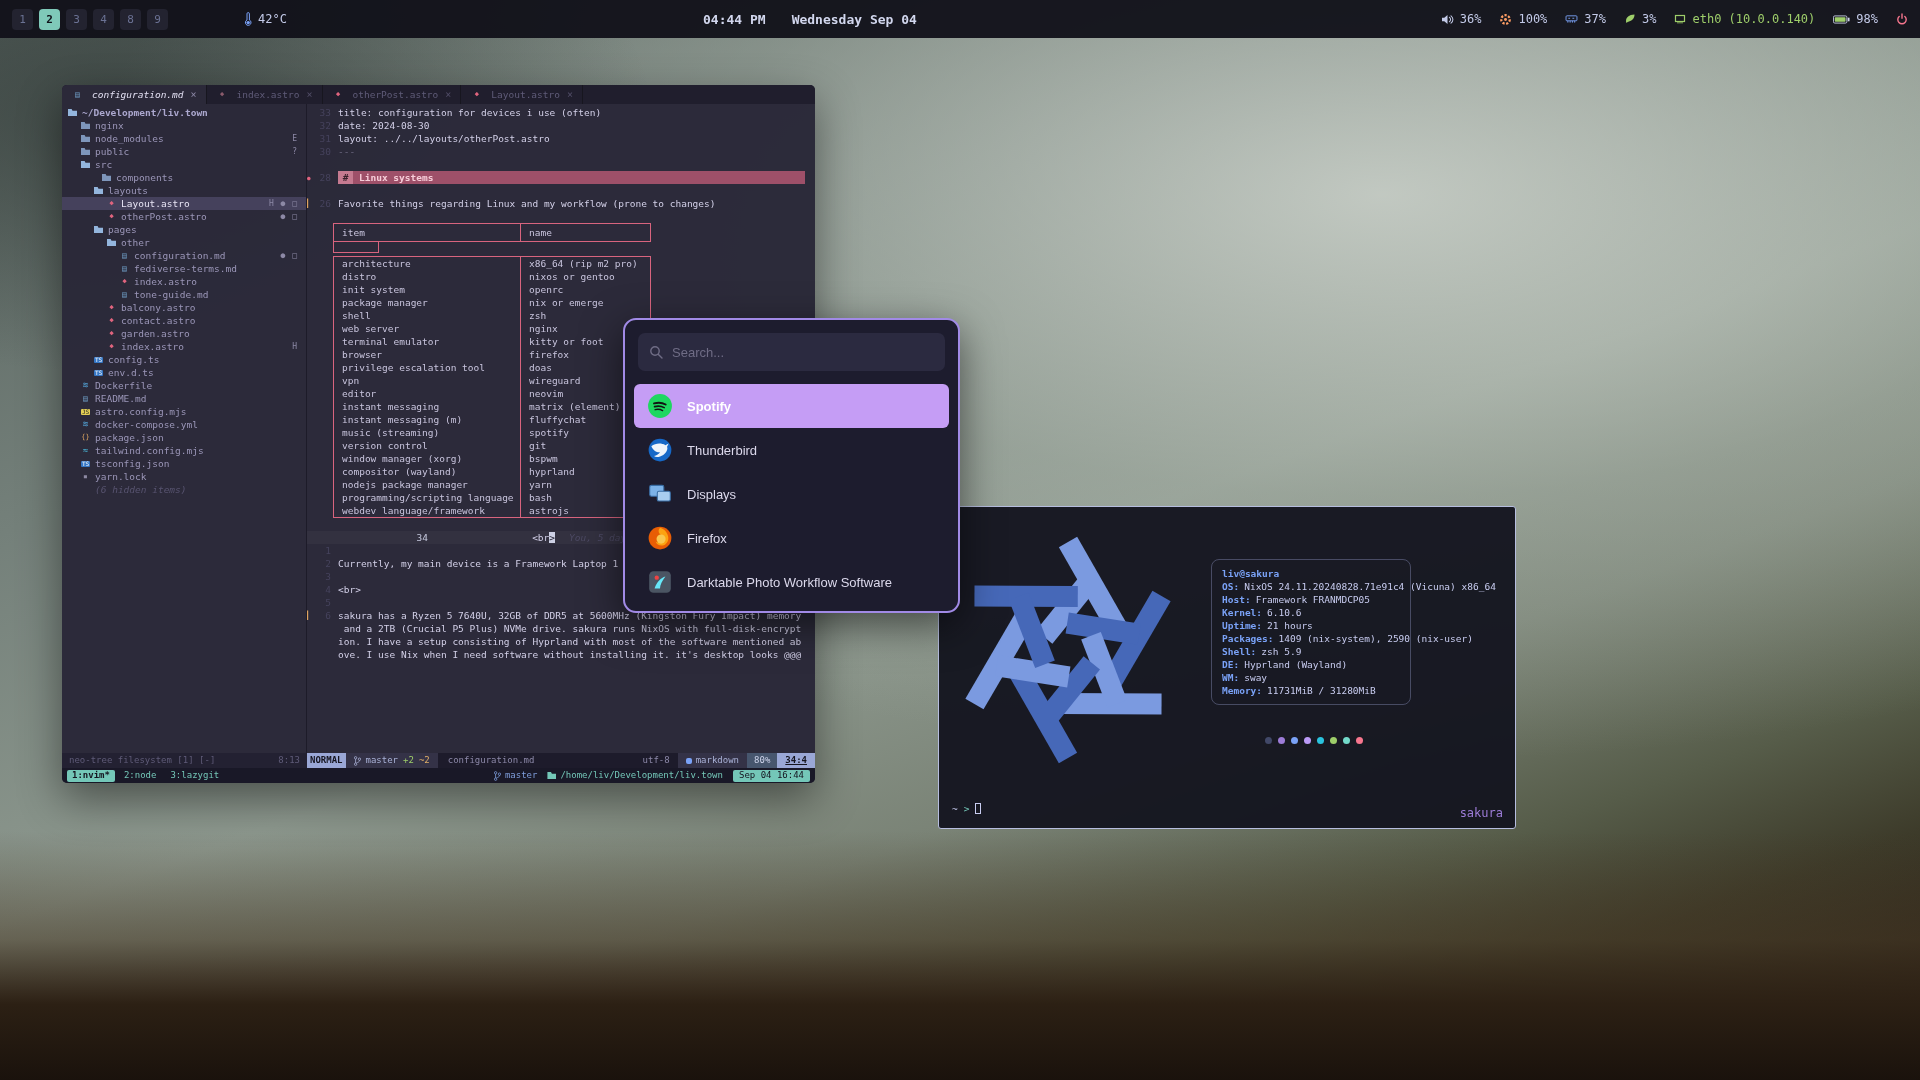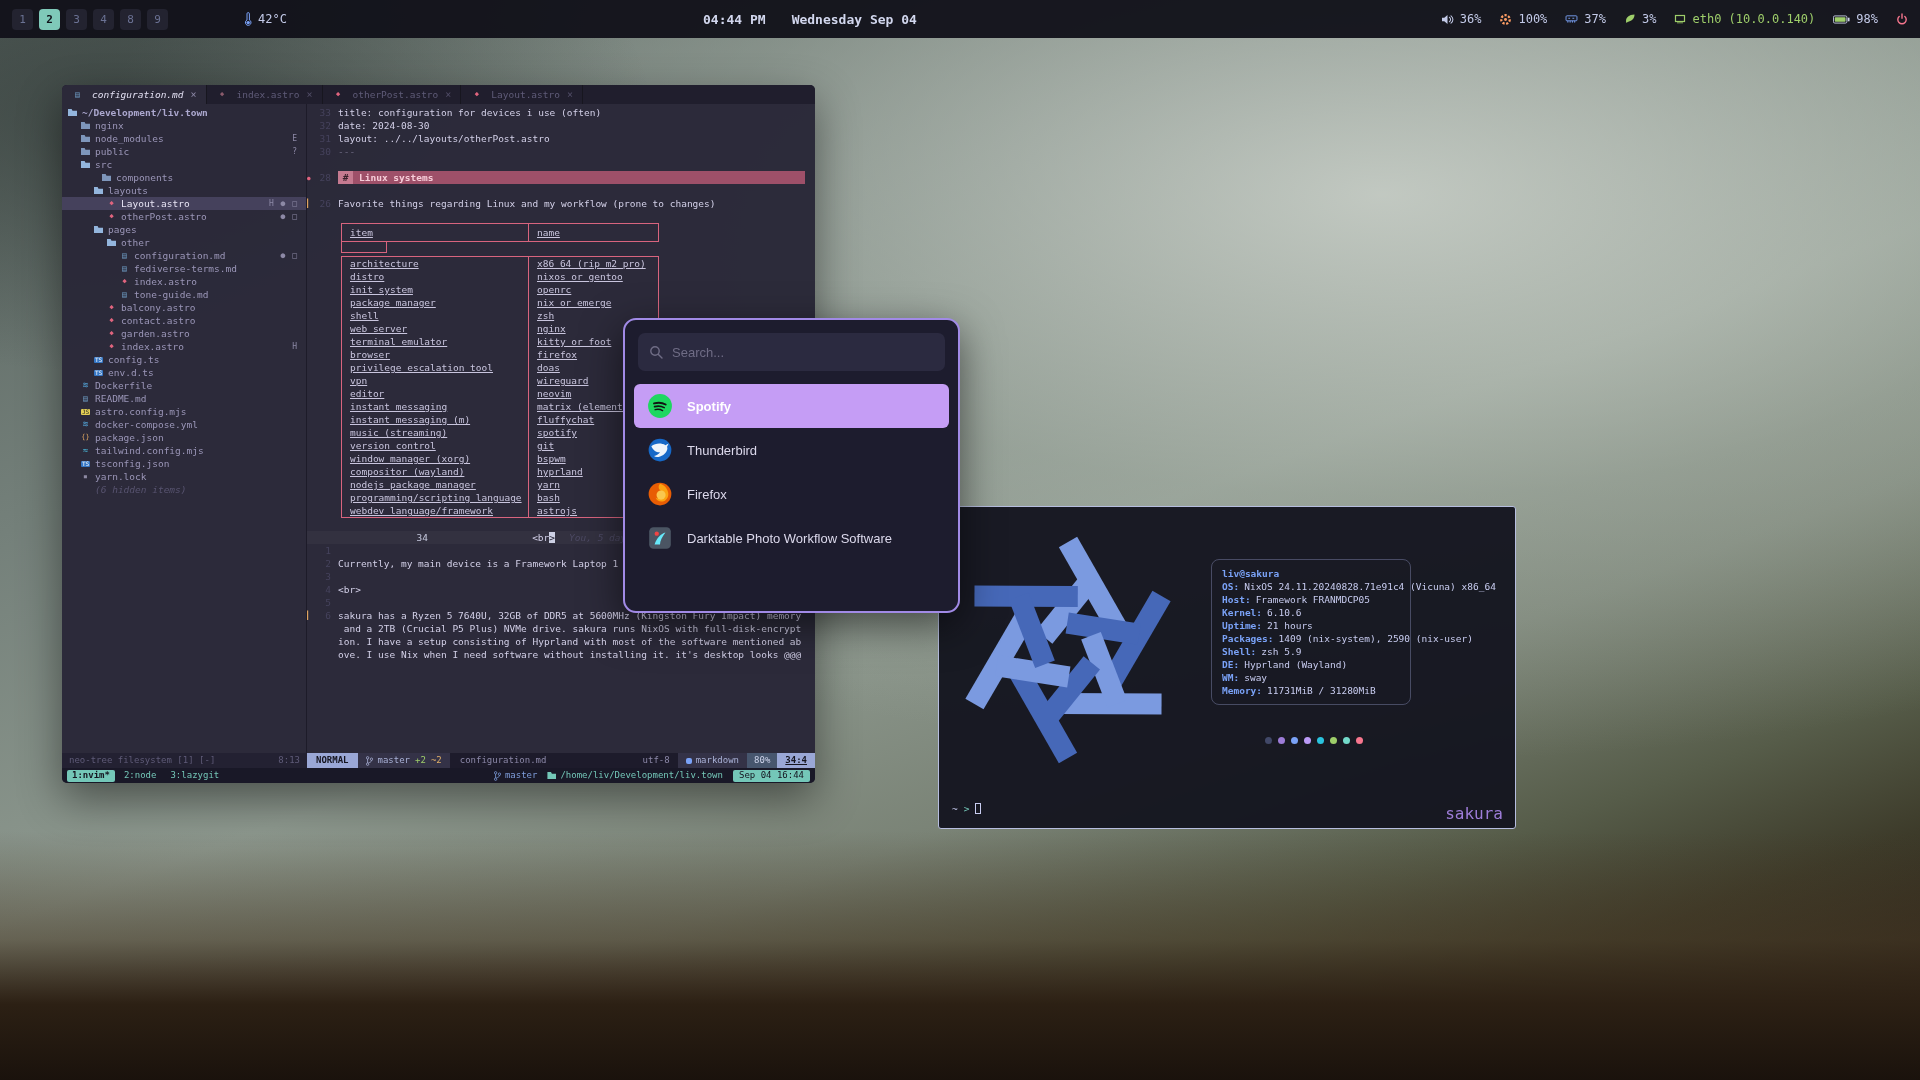--- a/index.html
+++ b/index.html
@@ -82,33 +82,33 @@
   .ln { width:26px; flex:none; text-align:right; padding-right:7px; color:#45425c; }
   .ln.cur { color:#c6c9de; }
   .lc { white-space:pre; }
   .hbar { flex:1; margin-right:10px; height:13px; background:#9e5069; display:flex; align-items:center; color:#f7cdd9; }
   .hicon { background:#c57a90; color:#371f29; width:15px; height:13px; text-align:center; font-weight:bold; flex:none; }
   .htext { padding-left:6px; font-weight:bold; }
   .cursor { background:#cdd0e4; color:#1d1b2b; }
   .blame { margin-left:14px; color:#4c4963; font-style:italic; }
 
   
-  .tblwrap { margin-left:34px; width:318px; color:#c9c5de;text-decoration:underline; }
+  .tblwrap { margin-left:26px; width:318px; color:#c9c5de; }
   .tbl-head { border:1px solid #d8647e; height:19px; display:flex; align-items:stretch; }
   .tbl-head .c1, .trow .c1 { width:186px; flex:none; padding-left:8px; display:flex; align-items:center; overflow:hidden; white-space:nowrap; }
   .tbl-head .c2, .trow .c2 { flex:1; padding-left:8px; border-left:1px solid #d8647e; display:flex; align-items:center; overflow:hidden; white-space:nowrap; }
   .tbl-notch { width:46px; height:11px; border:1px solid #d8647e; border-top:none; margin-bottom:3px; }
   .tbl-body { border:1px solid #d8647e; }
   .trow { display:flex; height:13px; }
 
   
   .bottomrow { height:15px; flex:none; display:flex; font-size:9px; }
   .tree-status { width:245px; flex:none; background:#232132; color:#5f5b78; display:flex; justify-content:space-between; align-items:center; padding:0 7px; }
   .sl { flex:1; display:flex; align-items:center; background:#1d1b2b; overflow:hidden; }
-  .sl-mode { background:#9aa7d6; color:#15141f; padding:0 9px; font-weight:bold; height:100%; display:flex; align-items:center; }
+  .sl-mode { background:#9aa7d6; color:#15141f; padding:0 3px; font-weight:bold; height:100%; display:flex; align-items:center; }
   .sl-git { background:#343247; color:#a9b1d6; padding:0 8px; height:100%; display:flex; align-items:center; gap:5px; }
   .sl-add { color:#9ece6a; } .sl-mod { color:#e0af68; }
   .sl-file { padding:0 10px; color:#8c88a8; }
   .sl-spacer { flex:1; }
   .sl-enc { color:#8c88a8; padding:0 8px; }
   .sl-ft { display:flex; align-items:center; gap:4px; padding:0 8px; height:100%; background:#343247; color:#a9b1d6; }
   .ftdot { width:6px; height:6px; border-radius:2px; background:#7aa2f7; display:inline-block; }
   .sl-pct { background:#47566e; color:#cdd3ea; padding:0 7px; height:100%; display:flex; align-items:center; }
   .sl-pos { background:#9aa7d6; color:#15141f; padding:0 8px; font-weight:bold; height:100%; display:flex; align-items:center;text-decoration:underline; }
 
@@ -145,21 +145,21 @@
     border-radius:8px; padding:7px 10px; overflow:visible; }
   .fetch-user { color:#7aa2f7; font-weight:bold; height:13px; }
   .ff { display:flex; height:13px; white-space:nowrap; }
   .fl { color:#7aa2f7; font-weight:bold; }
   .fl::after { content:":"; margin-right:5px; }
   .dots { position:absolute; left:326px; top:230px; display:flex; }
   .dot { width:7px; height:7px; border-radius:50%; display:inline-block; margin-right:6px; }
   .prompt { position:absolute; left:13px; bottom:13px; display:flex; align-items:center; gap:6px; }
   .pchar { color:#74c7b8; }
   .pcursor { width:6px; height:11px; border:1px solid #c8ccf0; display:inline-block; }
-  .term-title { position:absolute; right:12px; bottom:8px; color:#9d7cd8; font-size:16px; }
+  .term-title { position:absolute; right:12px; bottom:8px; color:#9d7cd8; font-size:12px; }
 </style>
 </head>
 <body>
 
 <div class="wall"></div>
 
 <div class="topbar">
   <div class="ws-group">
 
       <div class="ws">
@@ -856,20 +856,29 @@
         <svg viewBox="0 0 24 24">
             <circle cx="12" cy="12" r="10.5" fill="#1668c7"></circle>
             <path d="M4 8.5c3.5-2.8 9-3.2 13-1l3-1.5-1.5 3c1 2-.5 5.5-3.5 7.5S8 19 6.5 17.5C9 17 11 15.5 12 14 9.5 14.5 6 13 4 8.5z" fill="#ffffff" opacity="0.93"></path>
           </svg>
       </span>
       <span>Thunderbird</span>
     </div>
     <div class="litem">
       <span class="licon">
         <svg viewBox="0 0 24 24">
+            <rect x="2.5" y="4" width="13" height="10" rx="1.5" fill="#7cb2e8" stroke="#3a6ea5"></rect>
+            <rect x="9.5" y="9.5" width="12" height="9" rx="1.5" fill="#a8cdf0" stroke="#3a6ea5"></rect>
+          </svg>
+      </span>
+      <span>Displays</span>
+    </div>
+    <div class="litem">
+      <span class="licon">
+        <svg viewBox="0 0 24 24">
             <circle cx="12" cy="12" r="10.5" fill="#e85d04"></circle>
             <path d="M12 2.5c-2.2 2.4-1.2 5.2.8 6.5 1.6 1 2.3 2.7 1.7 4.6-.9 2.7-4.5 3.3-6.6 1.6 1 3.1 4.6 4.6 7.6 3.4 3.1-1.3 4.8-4.8 4-8.1C18.7 6.6 15.7 3.3 12 2.5z" fill="#fca311"></path>
             <circle cx="13" cy="13" r="4.2" fill="#f9c74f"></circle>
           </svg>
       </span>
       <span>Firefox</span>
     </div>
     <div class="litem">
       <span class="licon">
         <svg viewBox="0 0 24 24">

